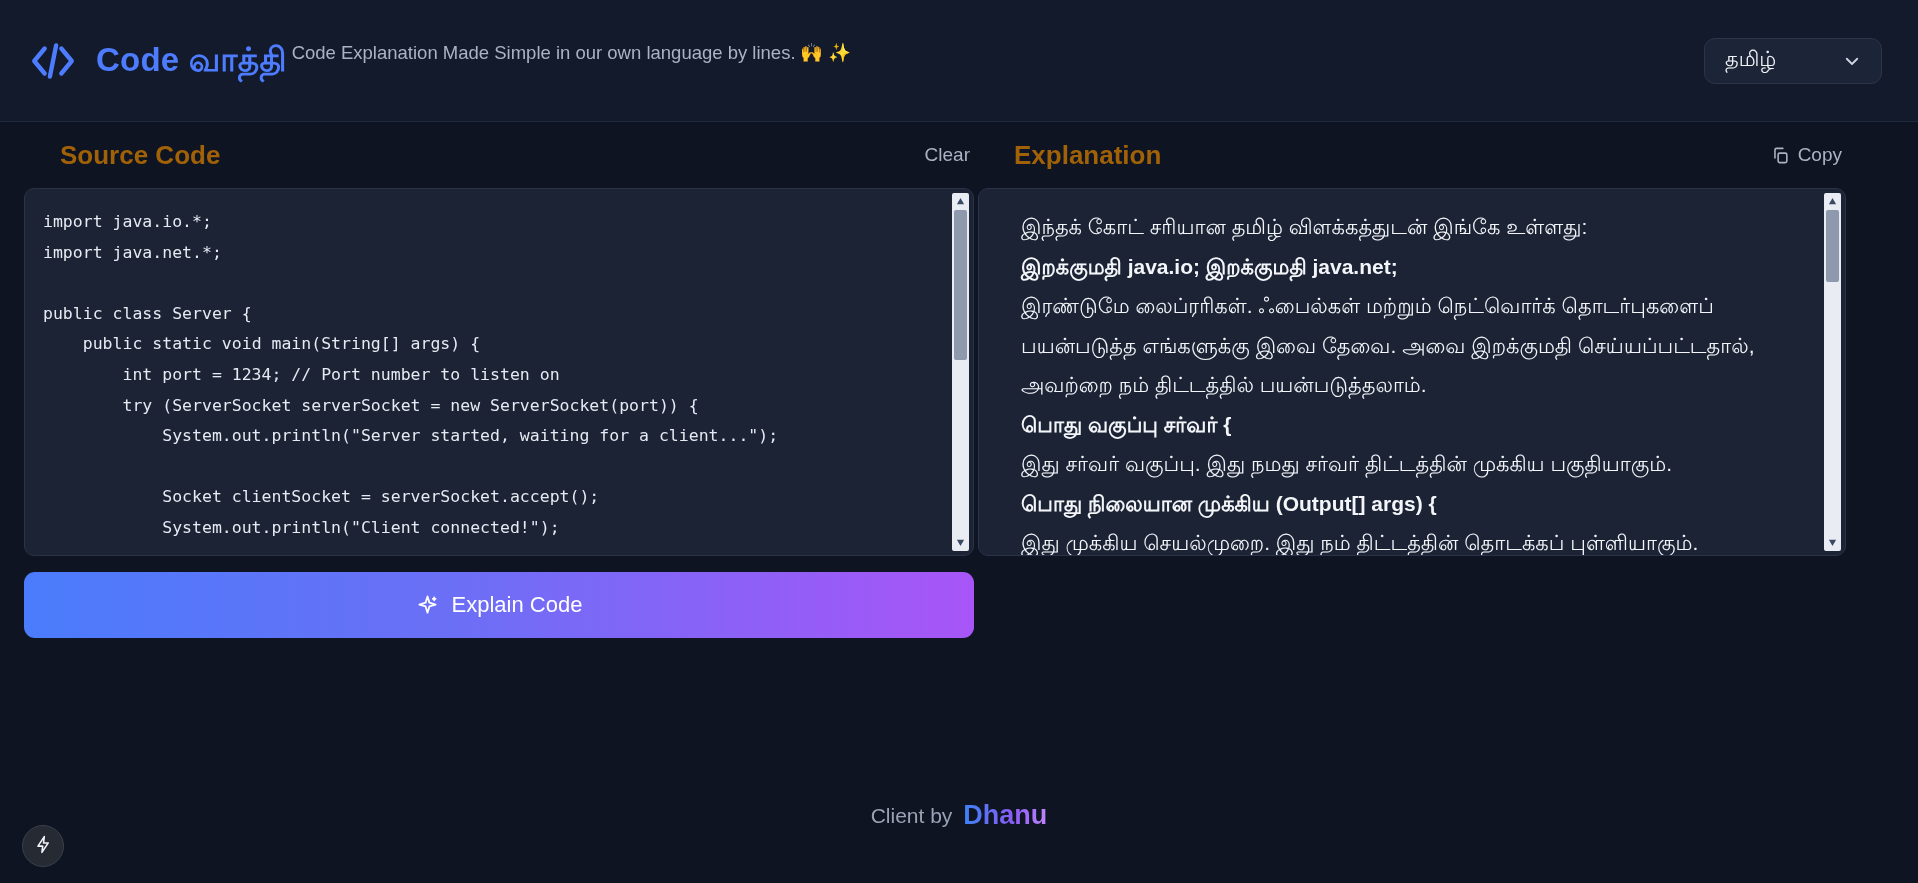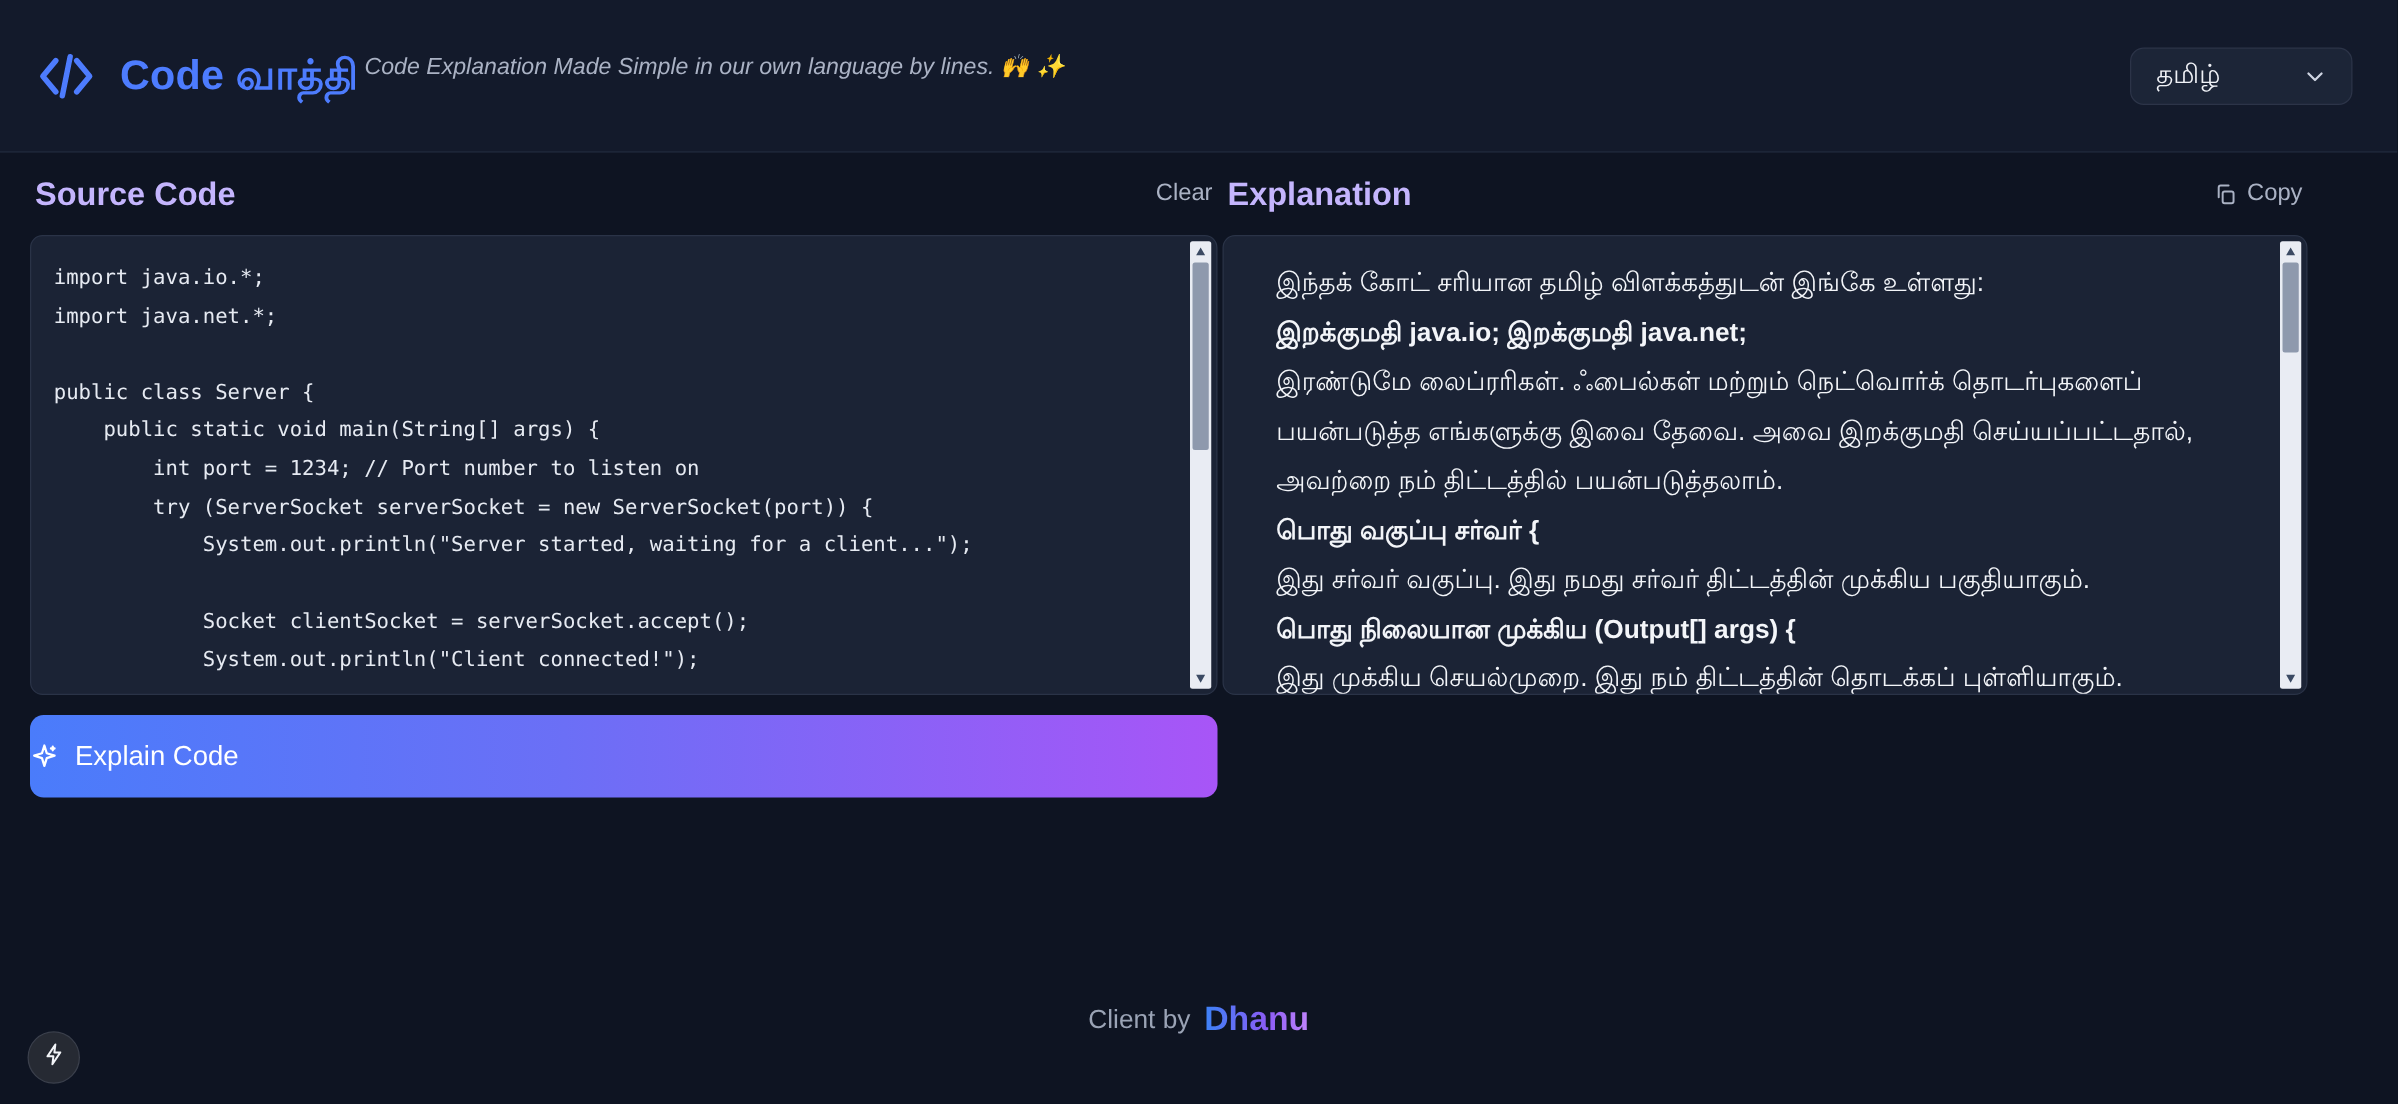--- a/index.html
+++ b/index.html
@@ -20,38 +20,38 @@
     padding: 0 36px 0 26px;
   }
   .brand { display: flex; align-items: center; gap: 16px; }
   .logo-icon { width: 54px; height: 54px; flex: 0 0 54px; display: flex; align-items: center; justify-content: center; }
   .logo-icon svg { width: 50px; height: 50px; }
   .brand-text { display: flex; flex-direction: row; gap: 5px; }
   .brand-title {
     font-size: 33px; font-weight: bold; color: #4d7cfe; letter-spacing: .2px;
     line-height: 1.1;
   }
-  .brand-sub { font-size: 18.5px; color: #aab2c4; line-height: 1.2; font-style: italic; }
+  .brand-sub { font-size: 18.5px; color: #aab2c4; line-height: 1.2; }
 
   .lang-select {
     display: flex; align-items: center; justify-content: space-between; gap: 26px;
     min-width: 178px; height: 46px;
     background: #1c2537; border: 1px solid #2c real; border: 1px solid #2c3448;
     border-radius: 11px; padding: 0 20px;
     color: #f0f2f7; font-size: 21px; cursor: pointer;
   }
   .chev { width: 18px; height: 18px; display:block; }
 
   
   .panels { position: absolute; left: 0; top: 122px; width: 1918px; }
   .panel-head {
     display: flex; align-items: center; justify-content: space-between;
     height: 66px; padding: 0 4px;
   }
-  .panel-title { font-size: 26px; font-weight: bold; color: #c4b5fd; }
+  .panel-title { font-size: 26px; font-weight: bold; color: #a16207; margin-left: 32px; }
   .panel-action {
     font-size: 19px; color: #aab2c4; cursor: pointer;
     display: flex; align-items: center; gap: 8px;
   }
   .copy-icon { width: 19px; height: 19px; display: block; }
 
   .col-left  { position: absolute; left: 24px;  top: 0; width: 950px; }
   .col-right { position: absolute; left: 978px; top: 0; width: 868px; }
 
   
@@ -85,21 +85,21 @@
   .sb-arrow svg { width: 9px; height: 9px; }
   .sb-track { position: relative; flex: 1 1 auto; width: 17px; }
   .sb-thumb { position: absolute; left: 2px; width: 13px; background: #8e99ad; border-radius: 2px; }
 
   
   .cta {
     position: absolute; left: 24px; top: 572px; width: 950px; height: 66px;
     border: none; border-radius: 11px; cursor: pointer;
     background: linear-gradient(90deg, #4a7cfb 0%, #6b6ff6 45%, #a855f7 100%);
     color: #ffffff; font-size: 22px; font-family: "Liberation Sans", sans-serif;
-    display: flex; align-items: center; justify-content: flex-start; gap: 13px;
+    display: flex; align-items: center; justify-content: center; gap: 13px;
   }
   .spark { width: 23px; height: 23px; display: block; }
 
   
   .footer {
     position: absolute; left: 0; top: 800px; width: 1918px;
     display: flex; align-items: center; justify-content: center; gap: 11px;
     font-size: 21px; color: #9aa3b5;
   }
   .footer .name {

